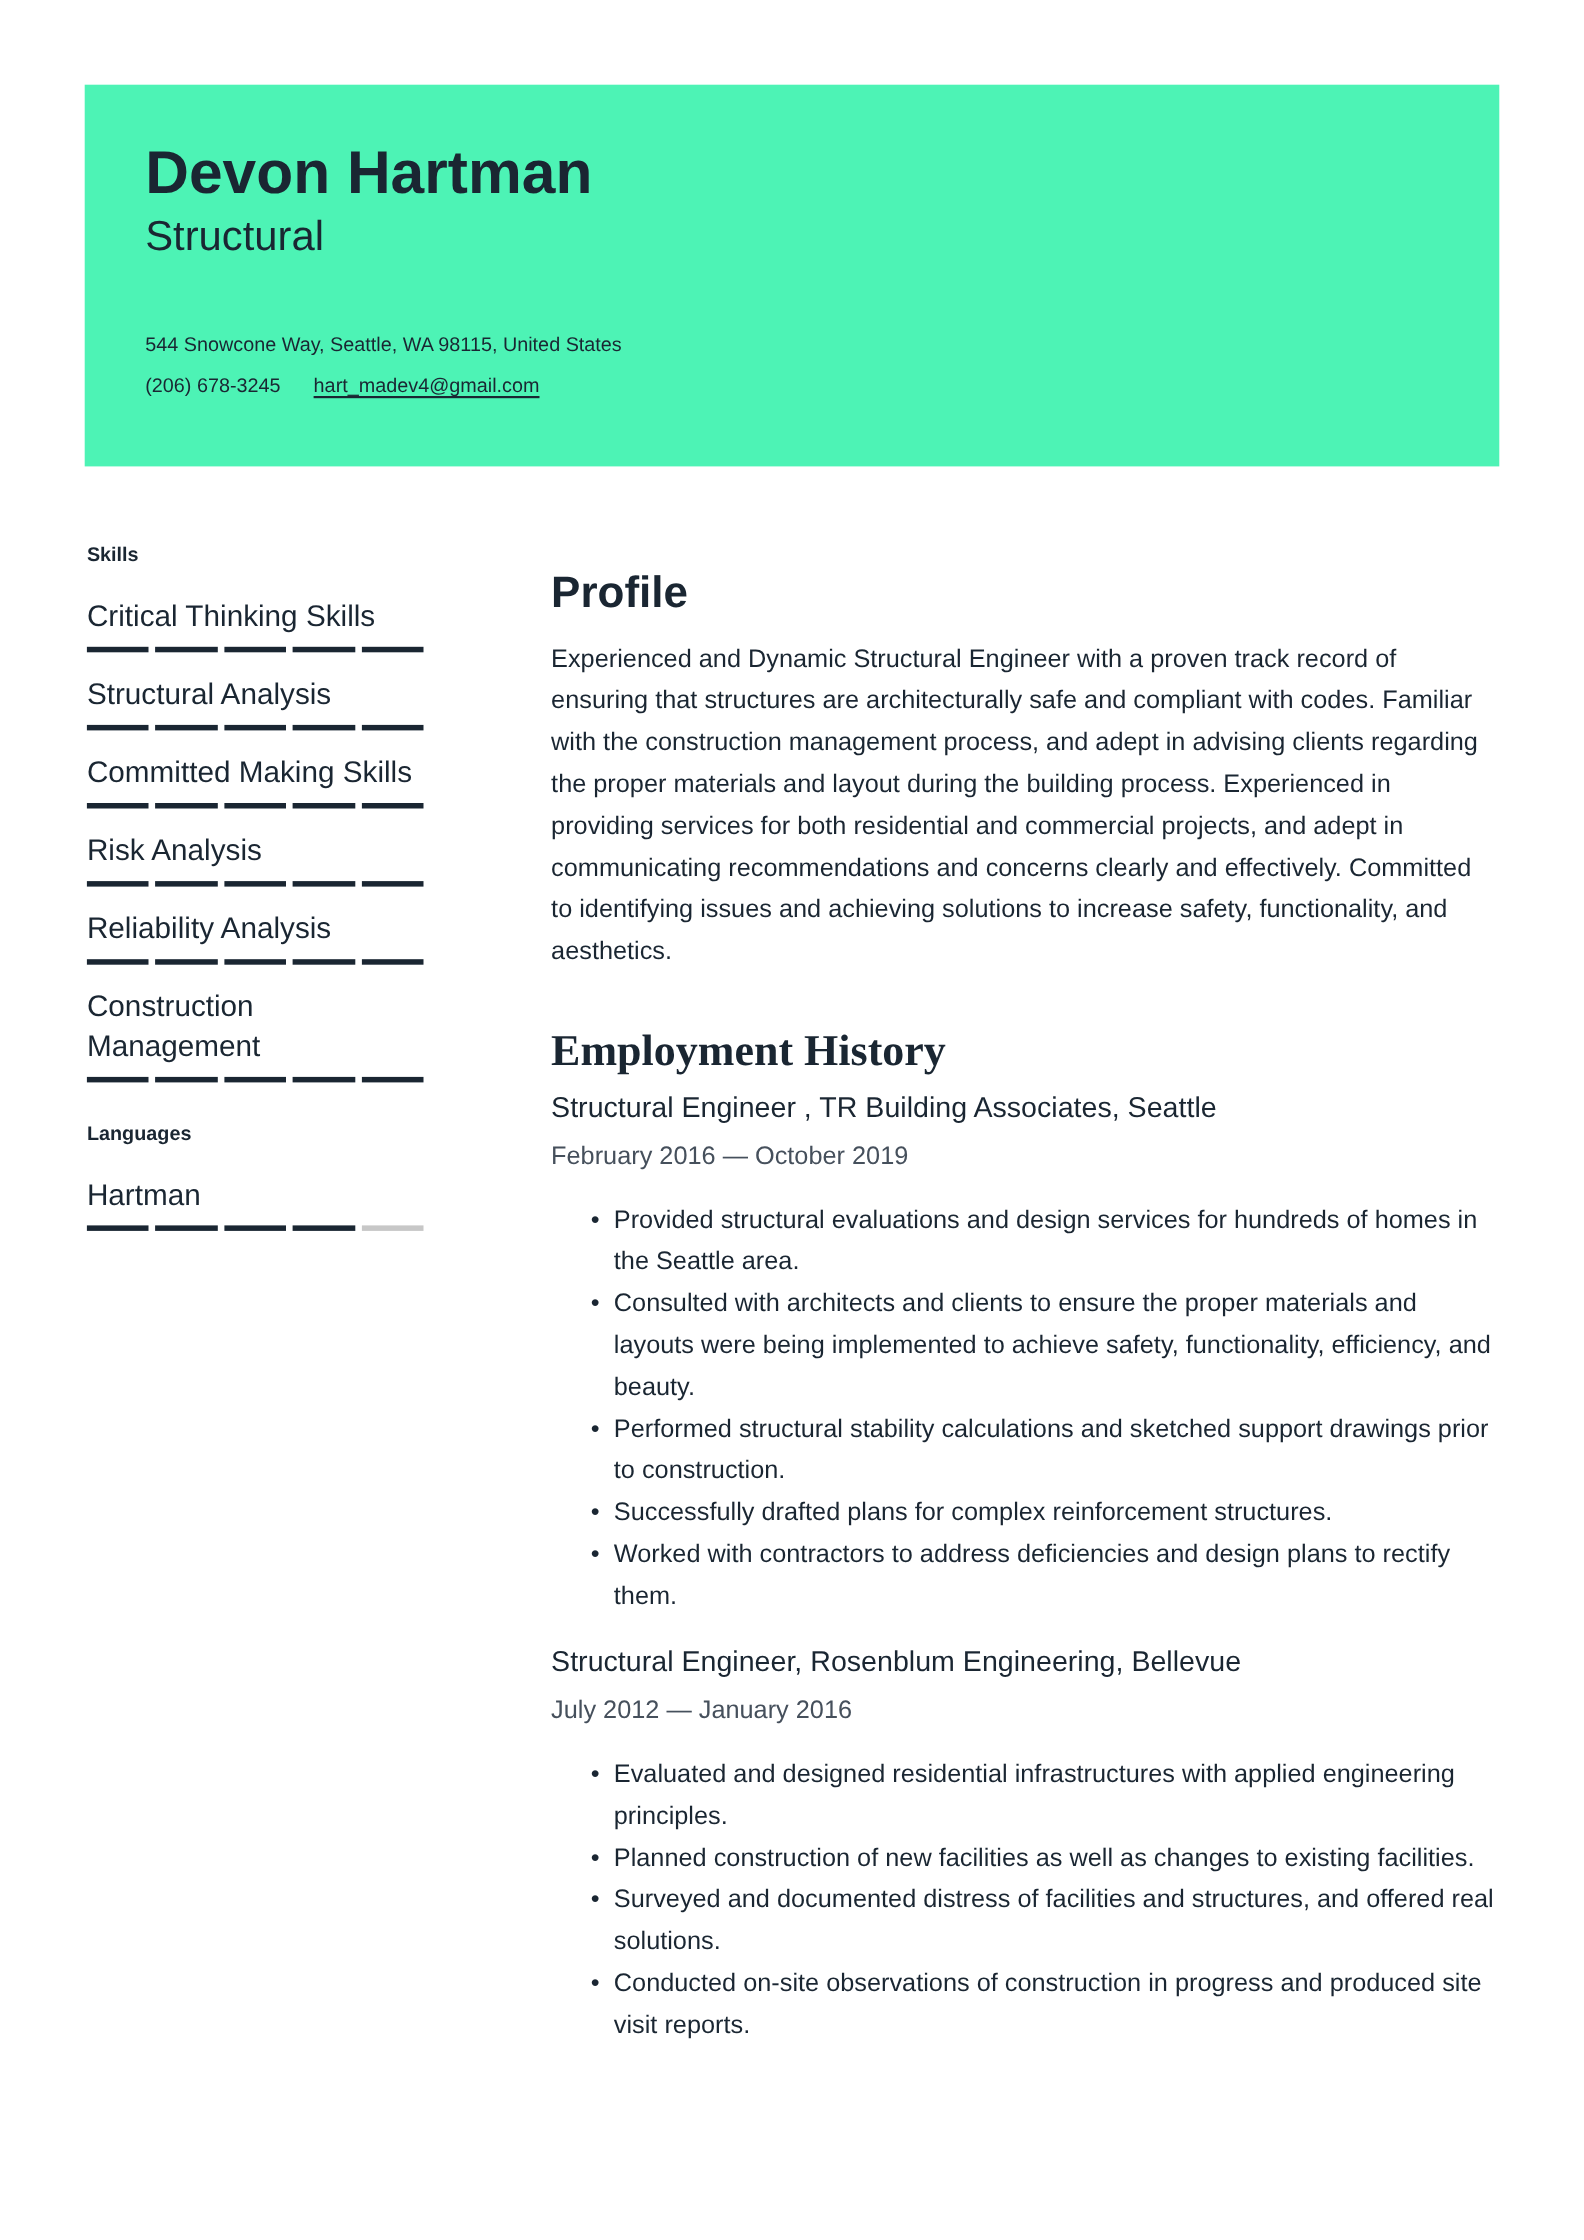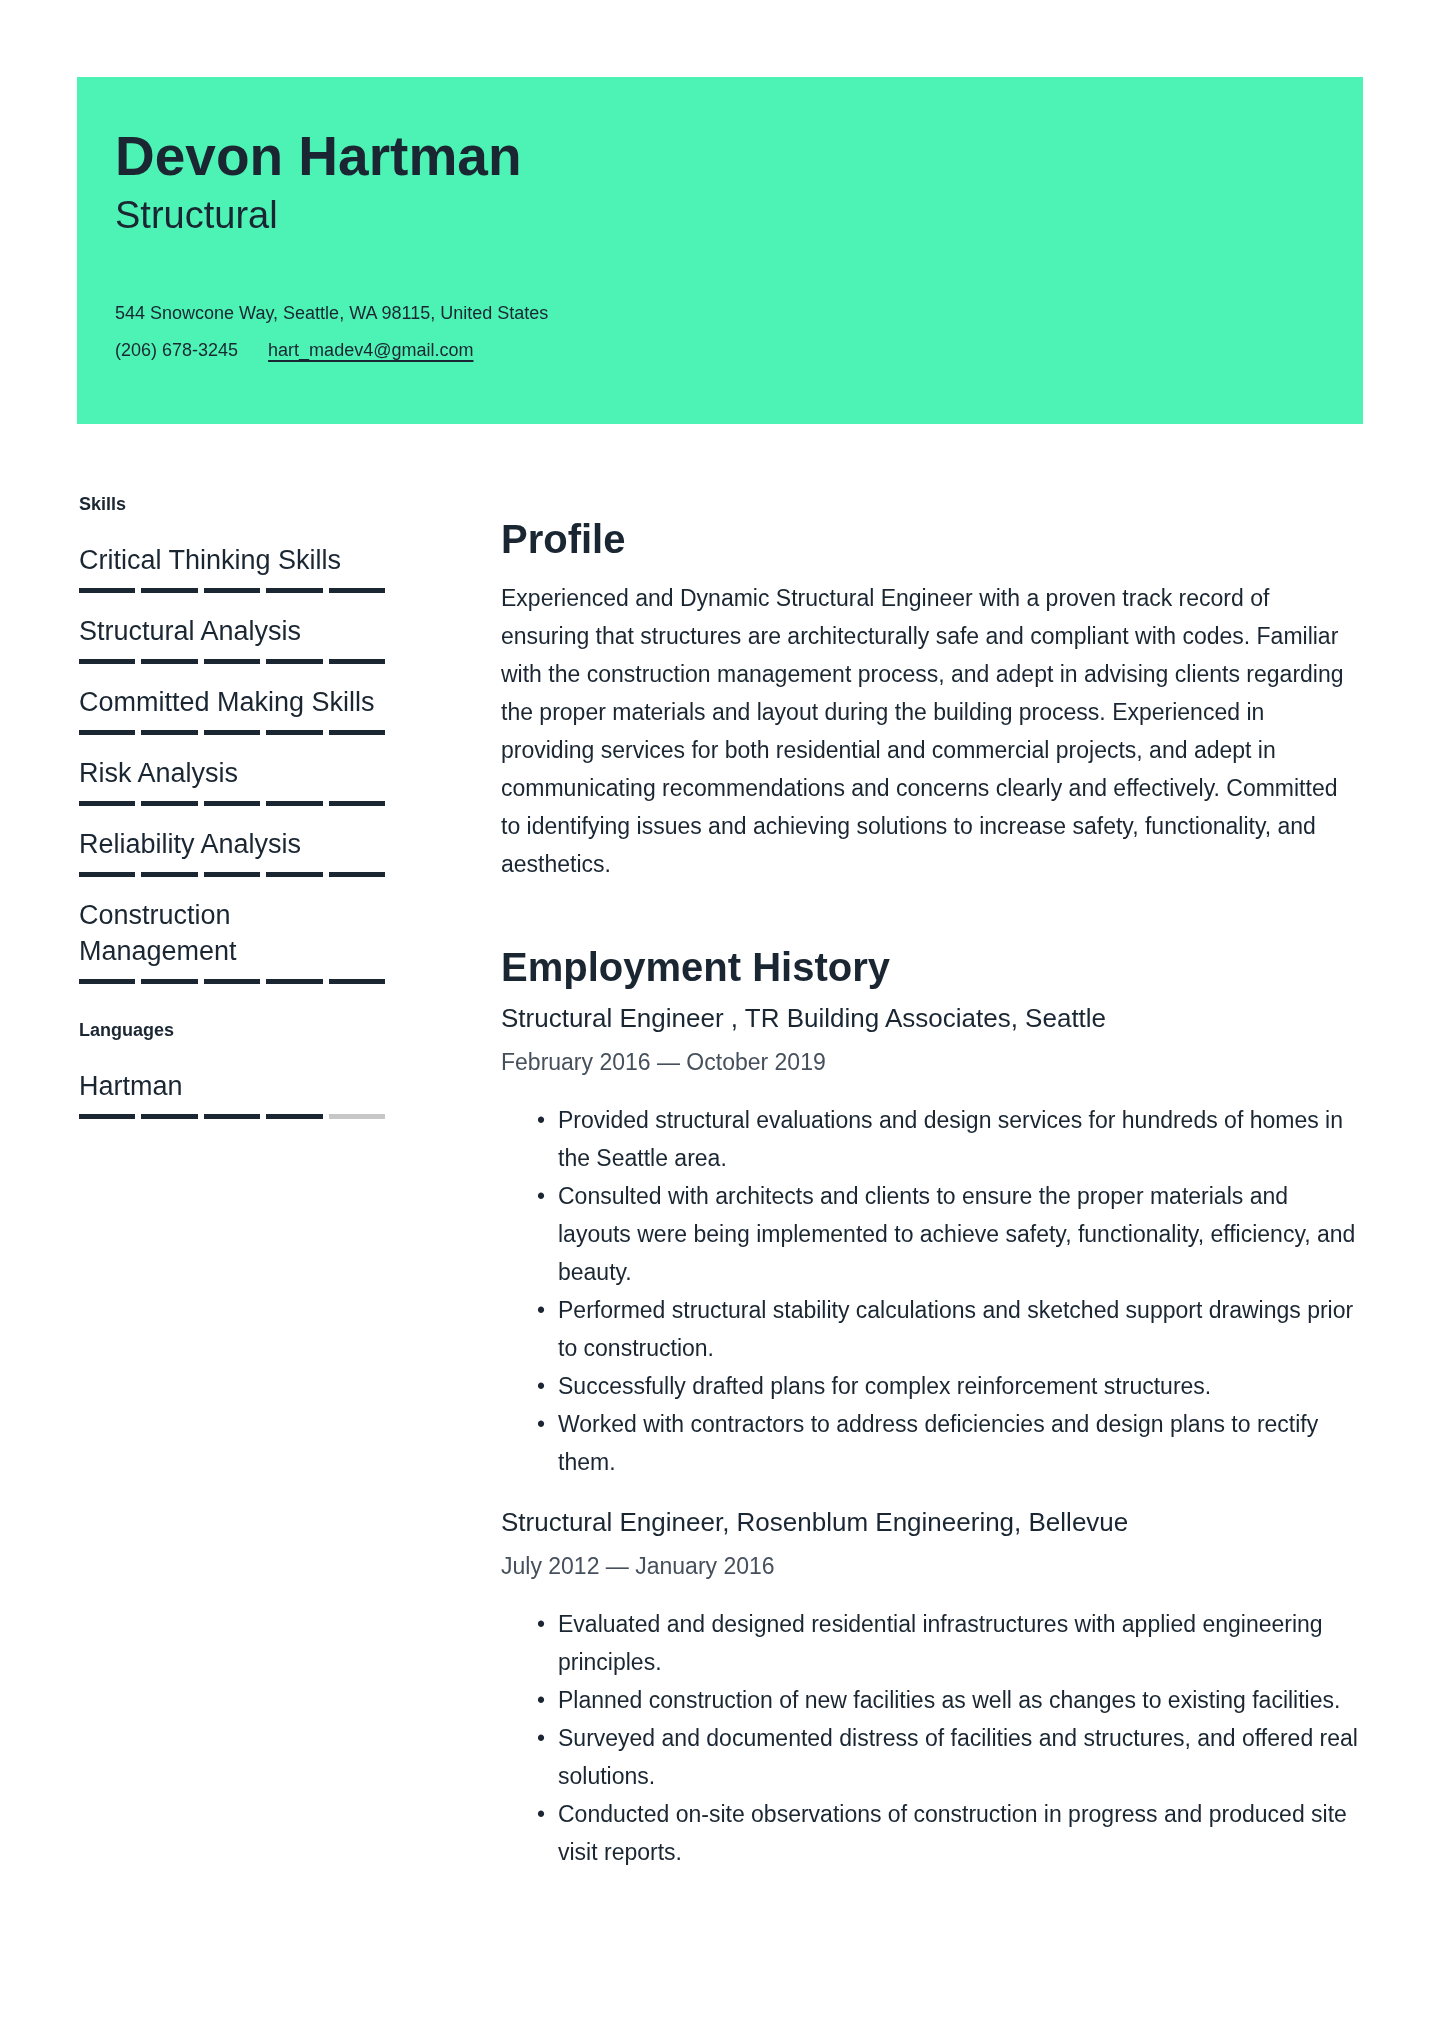--- a/index.html
+++ b/index.html
@@ -23,21 +23,21 @@
     background:var(--page-bg);
     overflow:hidden;
   }
 
   
   .header{
     position:absolute;
     left:77px; top:77px;
     width:1286px; height:347px;
     background:var(--accent);
-    padding:46px 60px 0 38px;
+    padding:46px 60px 0 55px;
   }
   .header .name{
     font-size:55px;
     font-weight:700;
     line-height:66px;
     letter-spacing:0;
   }
   .header .role{
     font-size:38px;
     font-weight:400;
@@ -97,21 +97,21 @@
   .main h2{
     font-size:40px;
     font-weight:700;
     line-height:48px;
   }
   .profile-text{
     margin-top:16px;
     font-size:23px;
     line-height:38px;
   }
-  .employment-heading{margin-top:60px;}
+  .employment-heading{margin-top:48px;font-family:Liberation Serif, serif;}
   .job{margin-top:10px;}
   .job + .job{margin-top:24px;}
   .job-title{
     font-size:26px;
     font-weight:400;
     line-height:34px;
   }
   .job-dates{
     margin-top:12px;
     font-size:23px;

